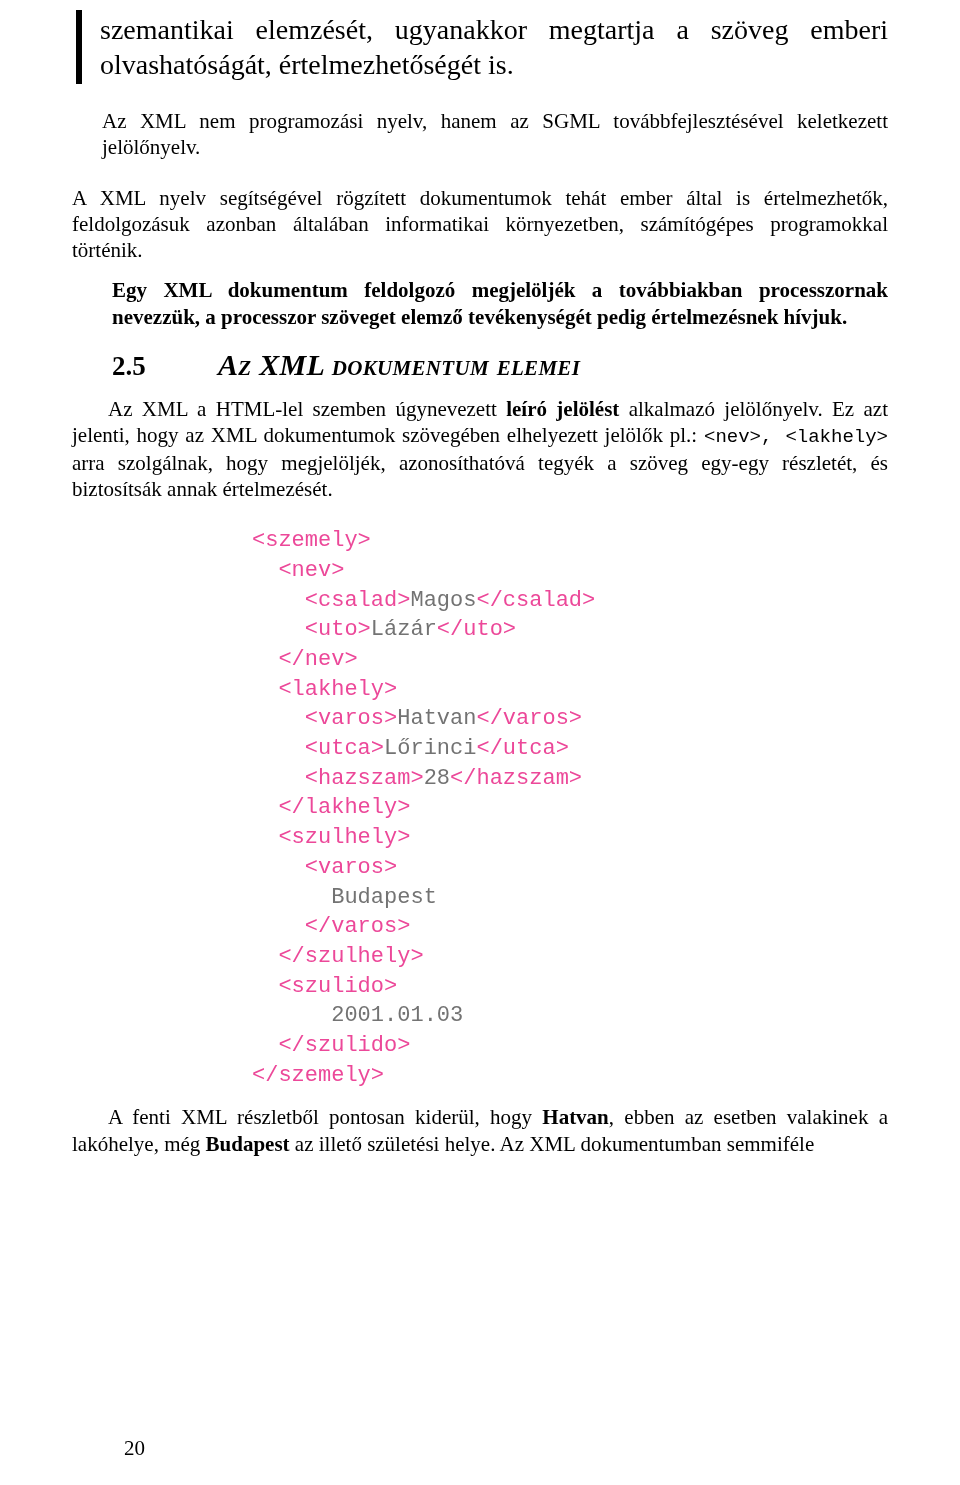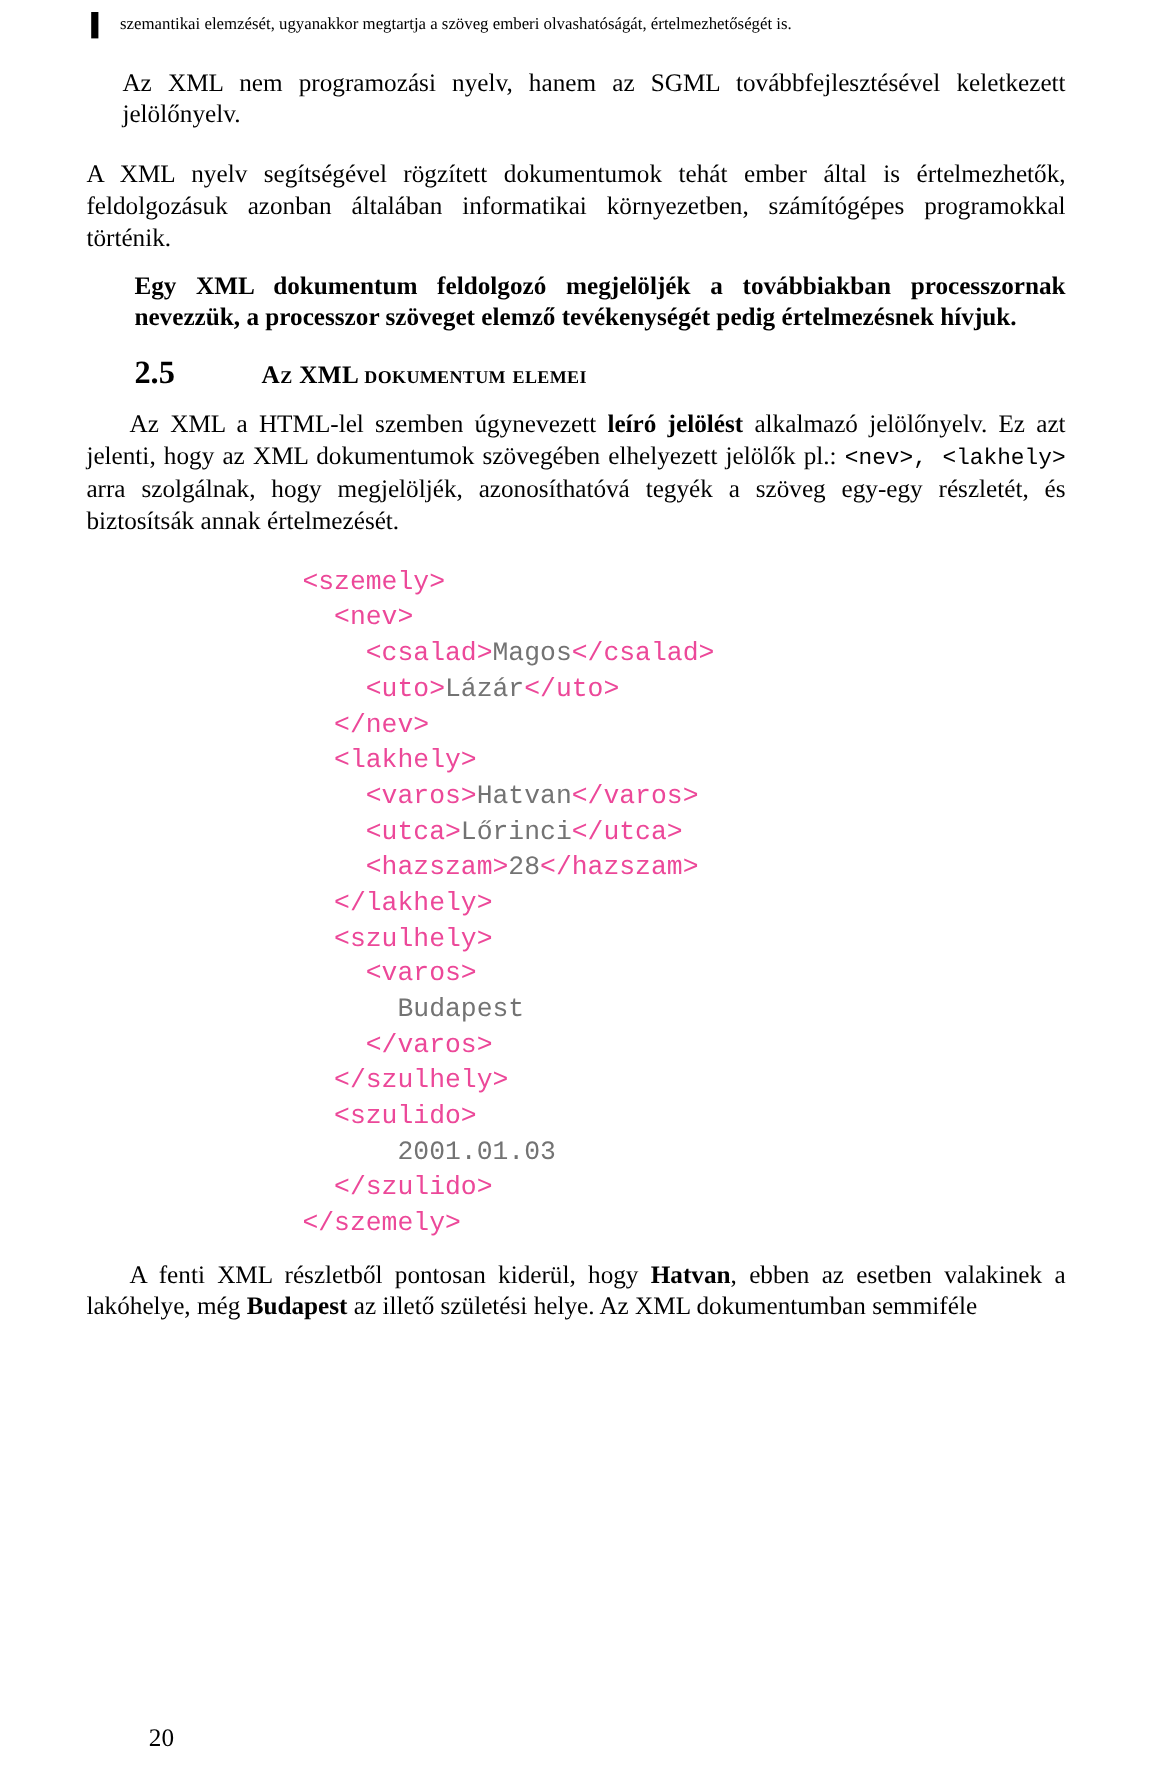--- a/index.html
+++ b/index.html
@@ -23,21 +23,21 @@
     font-size: 19px;
     border-bottom: 1.2px solid #000;
     padding-bottom: 2px;
     margin-bottom: 18px;
     letter-spacing: 0.2px;
   }
   .block-bar {
     border-left: 6px solid #000;
     padding: 2px 0 2px 18px;
     margin: 0 0 22px 4px;
-    font-size: 14px;
+    font-size: 28px;
     line-height: 1.25;
     text-align: justify;
   }
   .block-indent {
     padding: 2px 0 2px 26px;
     margin: 0 0 22px 4px;
     font-size: 21px;
     line-height: 1.25;
     text-align: justify;
   }
@@ -63,24 +63,25 @@
     align-items: baseline;
     margin: 10px 0 14px 0;
   }
   .heading-num {
     font-size: 27px;
     font-weight: bold;
     width: 106px;
     padding-left: 40px;
   }
   .heading-title {
-    font-size: 21px;
+    font-size: 30px;
     font-weight: bold;
     font-variant: small-caps;
     letter-spacing: 0.3px;
+    font-style: italic;
   }
   .mono {
     font-family: "Courier New", Courier, monospace;
     font-size: 19px;
   }
   .code-block {
     font-family: "Courier New", Courier, monospace;
     font-size: 22px;
     line-height: 1.35;
     white-space: pre;

